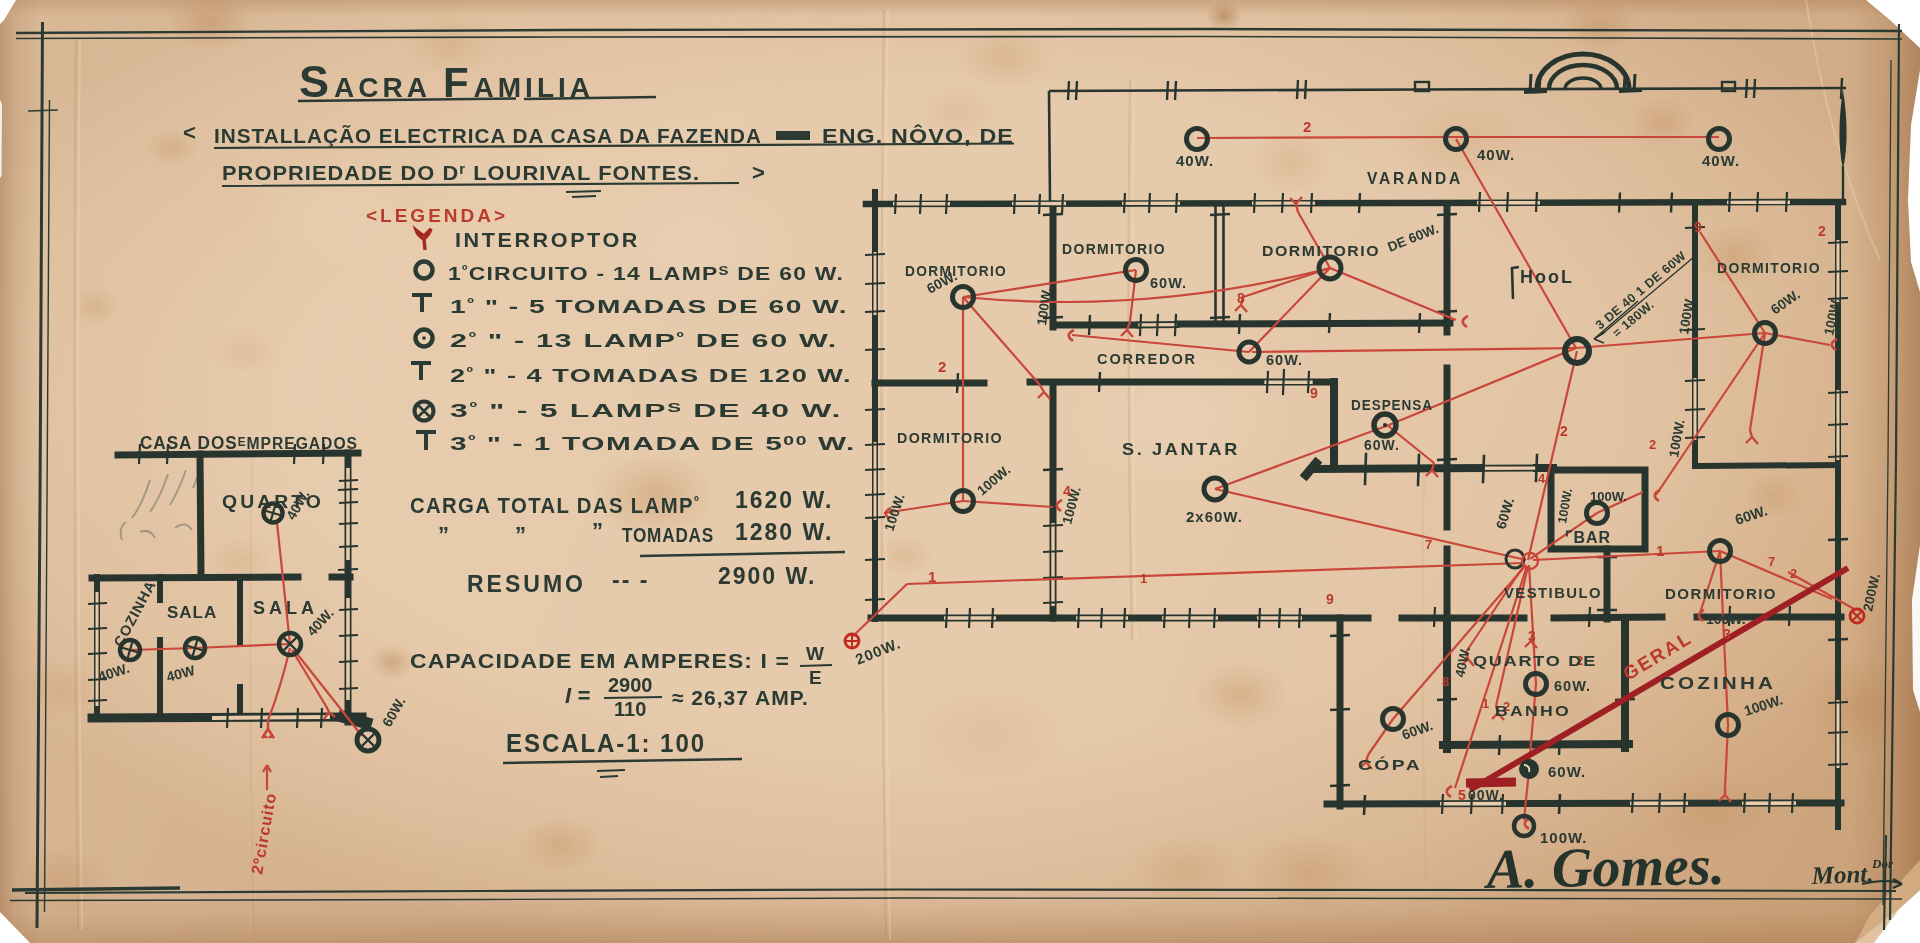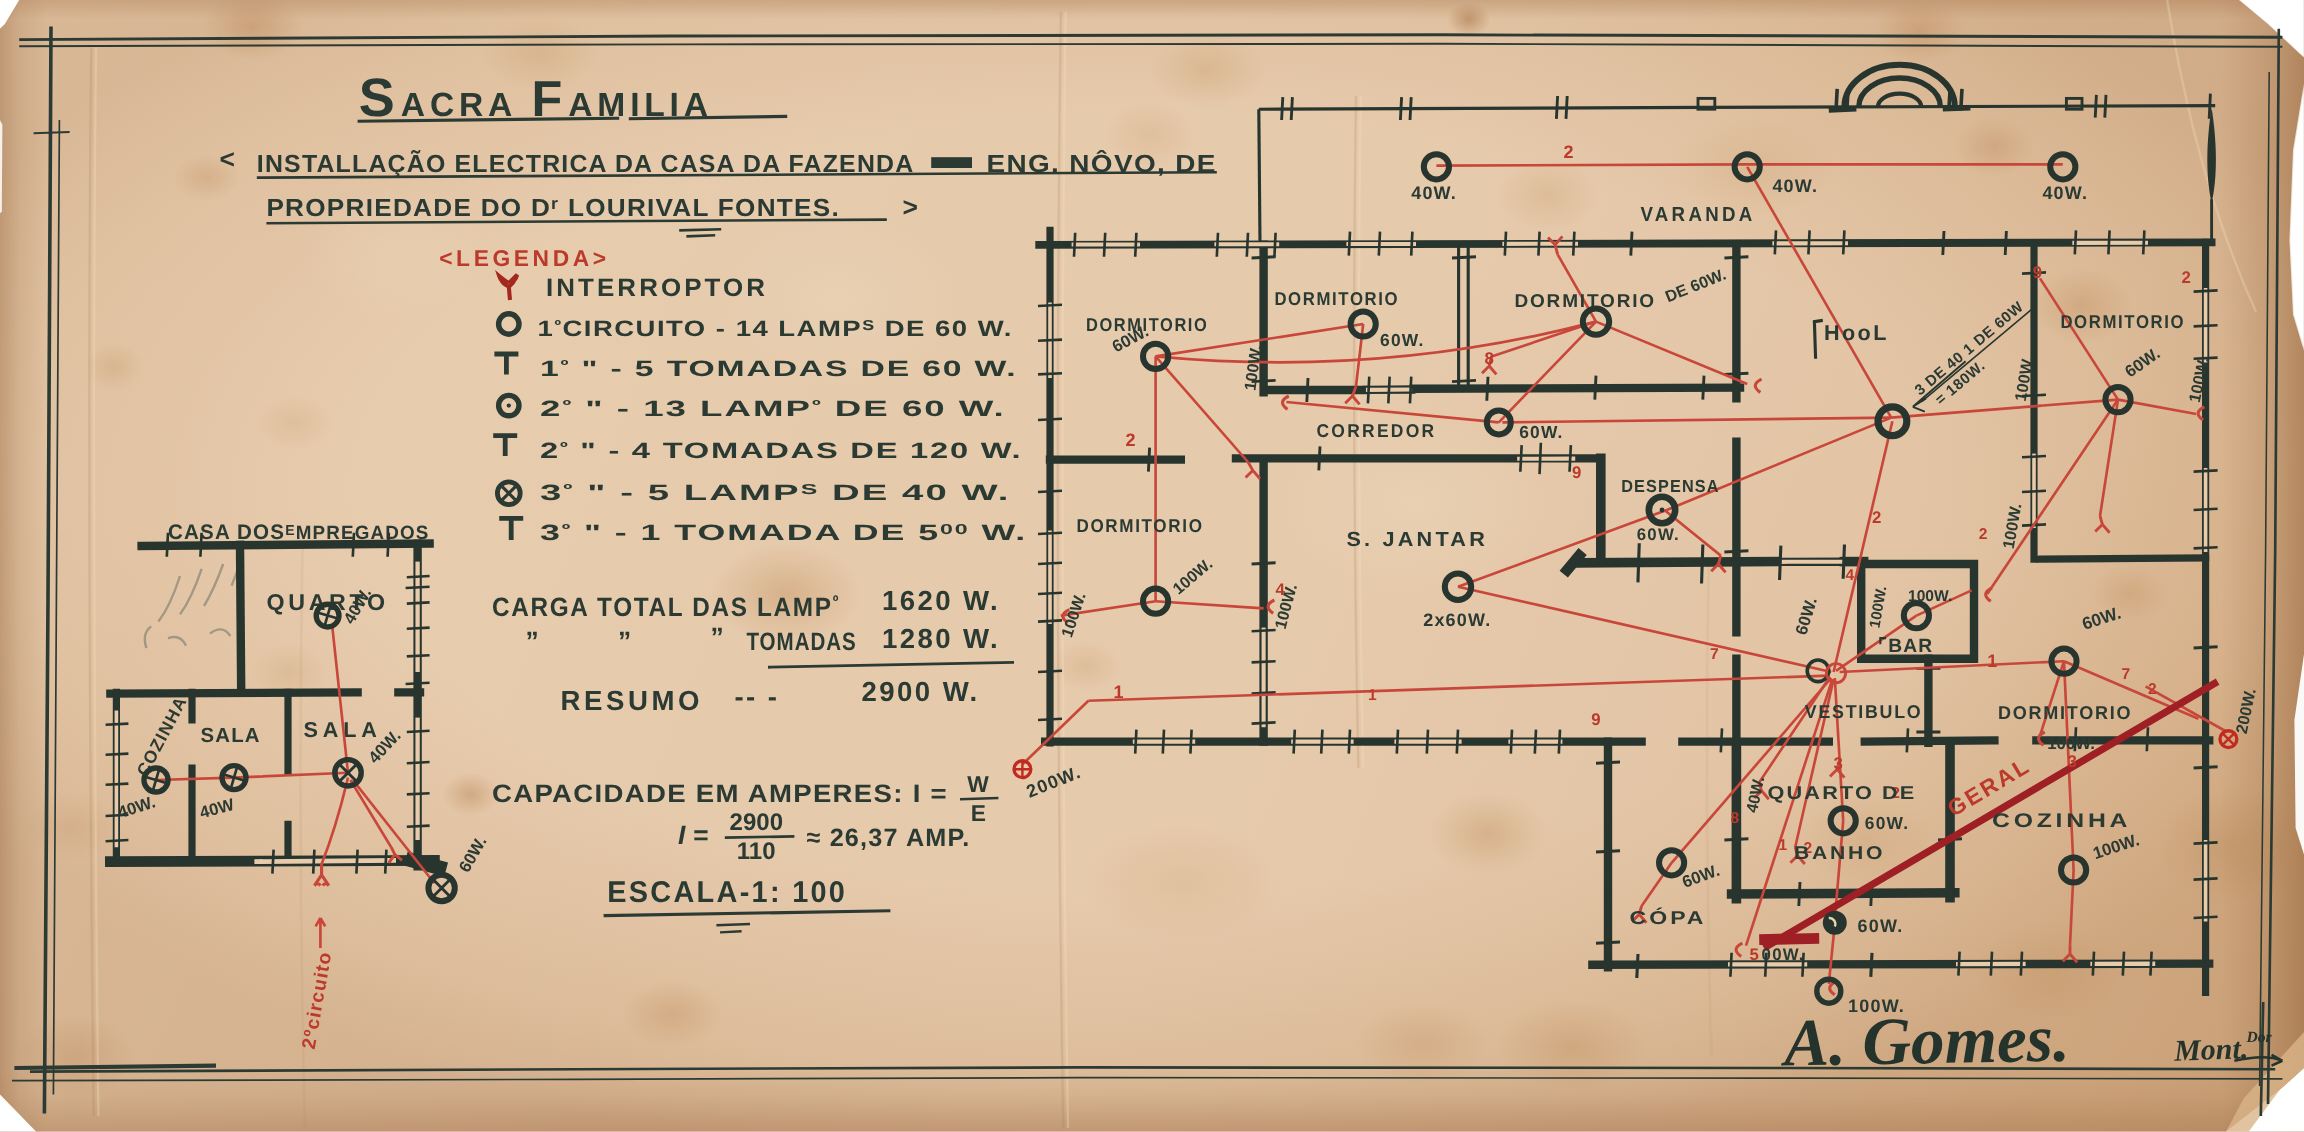--- a/index.html
+++ b/index.html
@@ -1,16 +1,16 @@
 <!DOCTYPE html>
 <html><head>
 <meta charset="utf-8">
 <style>
 html,body{margin:0;padding:0}
-.page{position:relative;width:1920px;height:943px;background:#f9a8d4;overflow:hidden}
+.page{position:relative;width:1920px;height:943px;background:#a3a3a3;overflow:hidden}
 .paper{position:absolute;left:0;top:0;width:1920px;height:943px;
 background-color:#e6caac;
 background-image:
 linear-gradient(112deg, rgba(255,238,214,.12) 0%, rgba(255,238,214,0) 38%, rgba(178,122,68,0) 55%, rgba(178,122,68,.10) 88%),
 radial-gradient(ellipse 1100px 560px at 950px 420px, rgba(180,125,70,0) 58%, rgba(172,115,62,.16) 86%, rgba(160,104,56,.26) 100%),
 radial-gradient(ellipse 60px 45px at 1290px 162px, rgba(185,128,66,.18), rgba(185,128,66,0) 70%),
 radial-gradient(ellipse 55px 40px at 958px 112px, rgba(185,128,66,.15), rgba(185,128,66,0) 70%),
 radial-gradient(ellipse 80px 50px at 1185px 870px, rgba(182,124,64,.20), rgba(182,124,64,0) 70%),
 radial-gradient(ellipse 70px 50px at 62px 880px, rgba(175,115,58,.25), rgba(175,115,58,0) 70%),
 radial-gradient(ellipse 90px 60px at 1705px 810px, rgba(185,128,66,.16), rgba(185,128,66,0) 70%),

